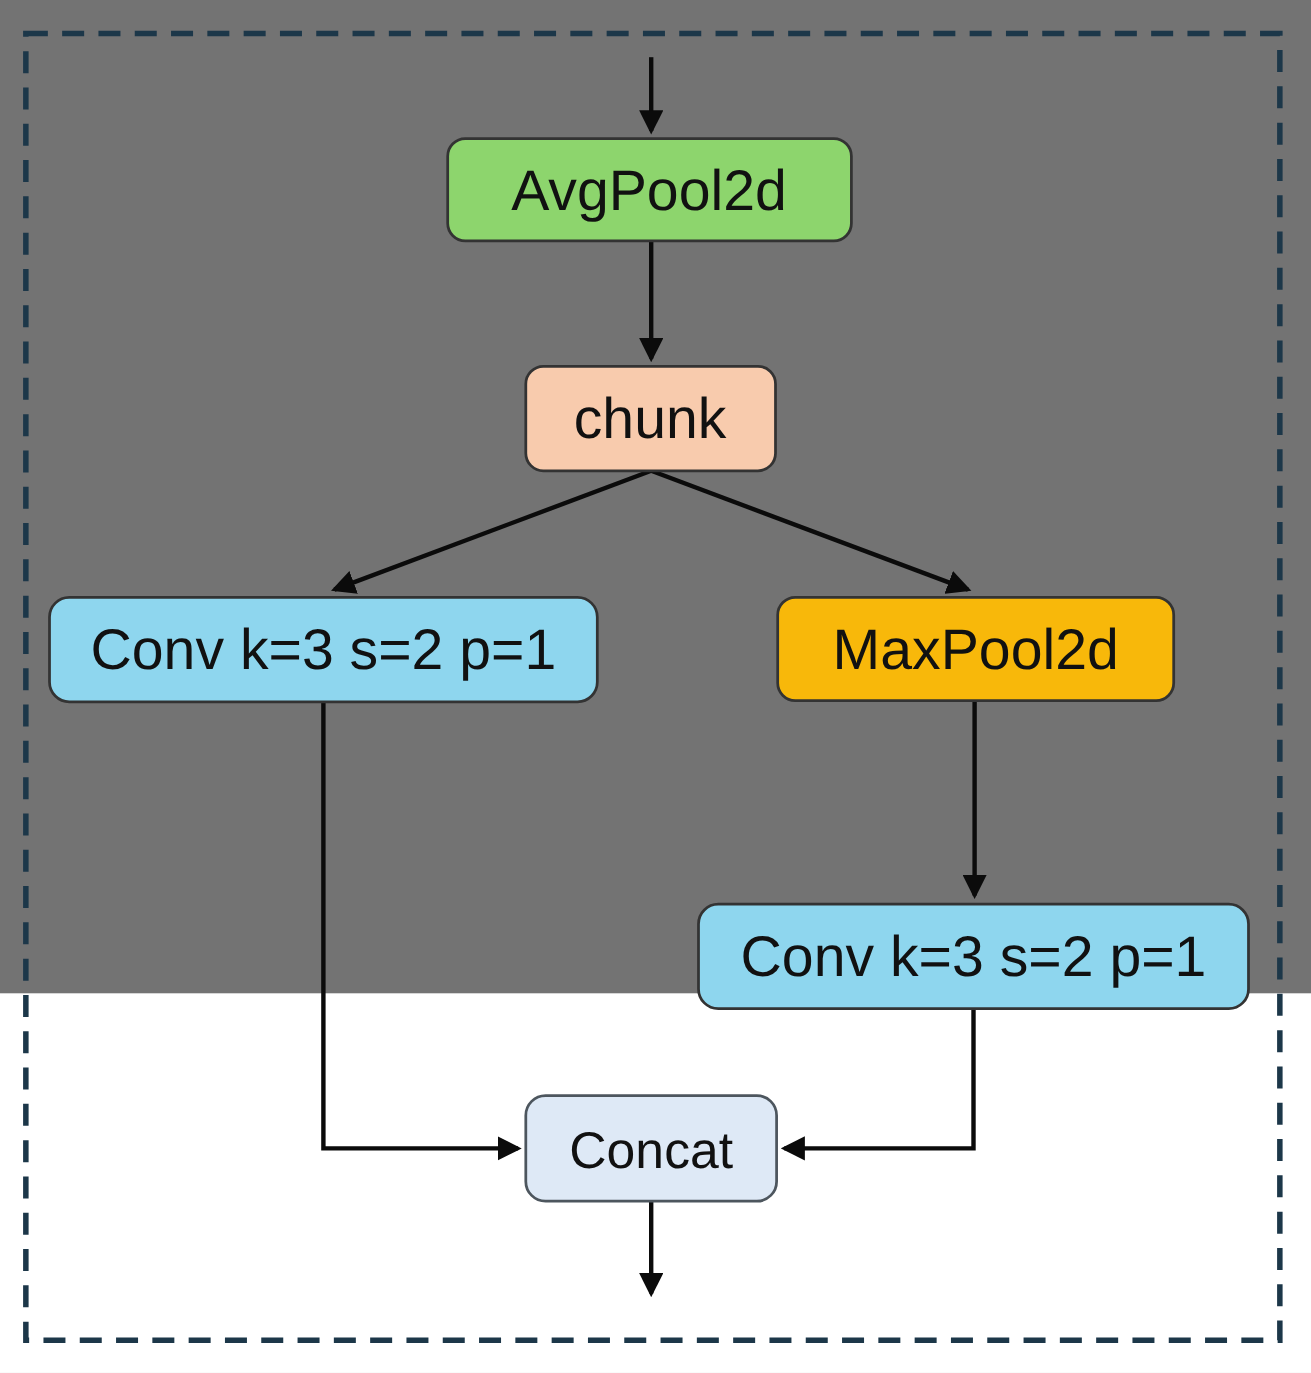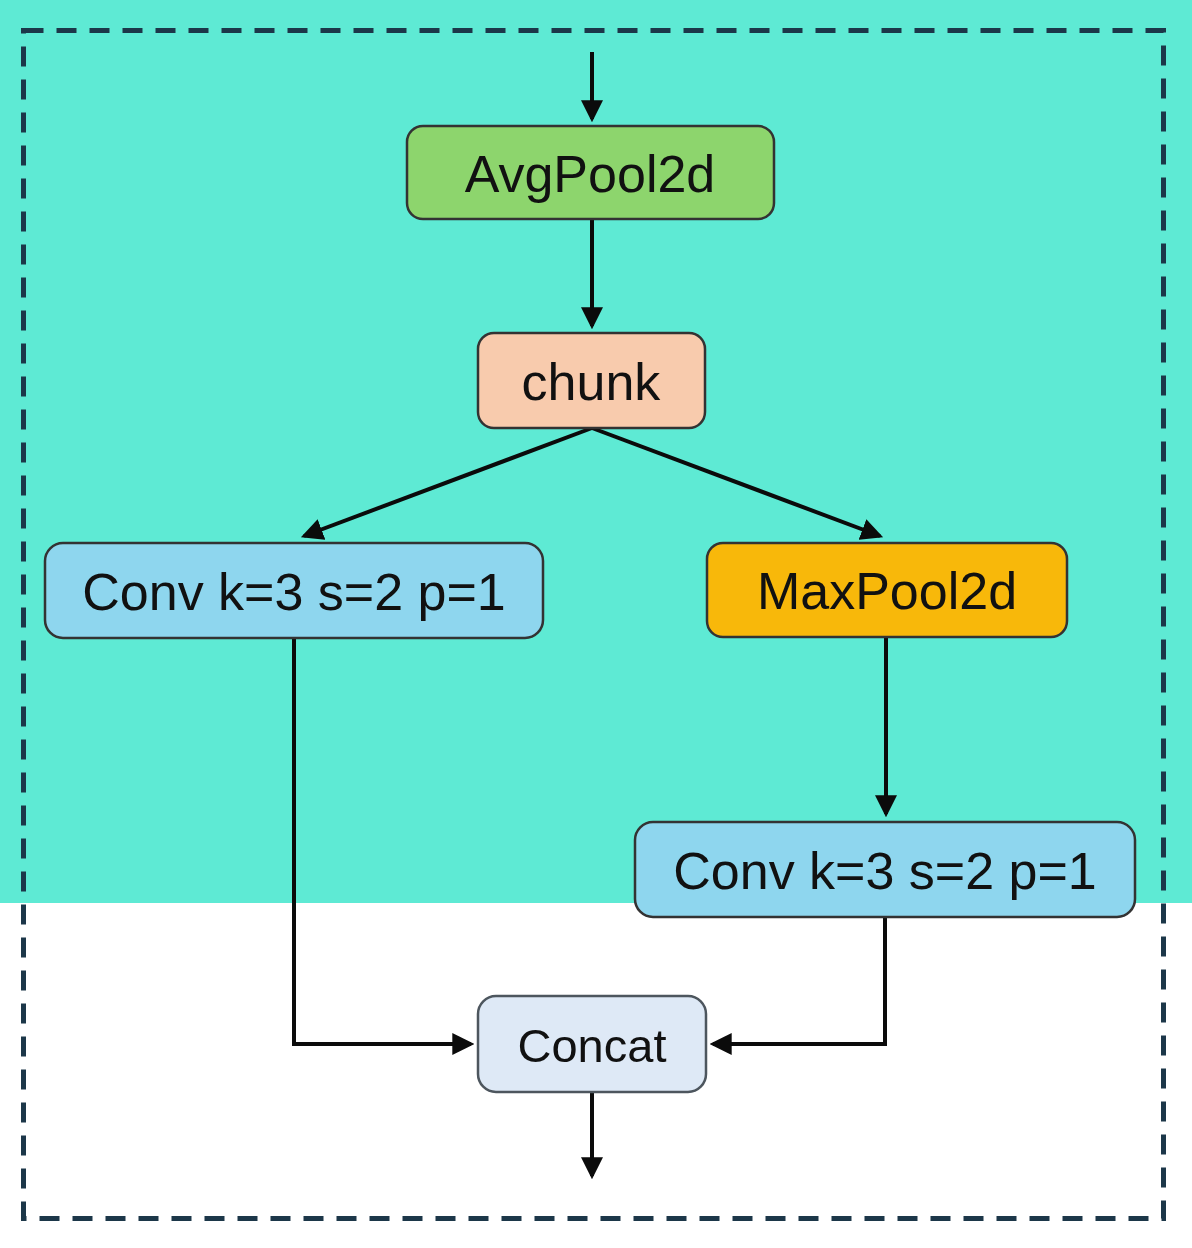--- a/index.html
+++ b/index.html
@@ -8,21 +8,21 @@
     background: #ffffff;
     width: 1192px;
     height: 1248px;
     overflow: hidden;
     font-family: "Liberation Sans", sans-serif;
   }
   .stage {
     position: relative;
     width: 1192px;
     height: 903px;
-    background: #5eead4;
+    background: #737373;
   }
   svg { display: block; }
   .node-rect {
     stroke-width: 2.5;
   }
   .node-label {
     fill: #111111;
     font-family: "Liberation Sans", sans-serif;
     font-size: 52px;
     text-anchor: middle;

